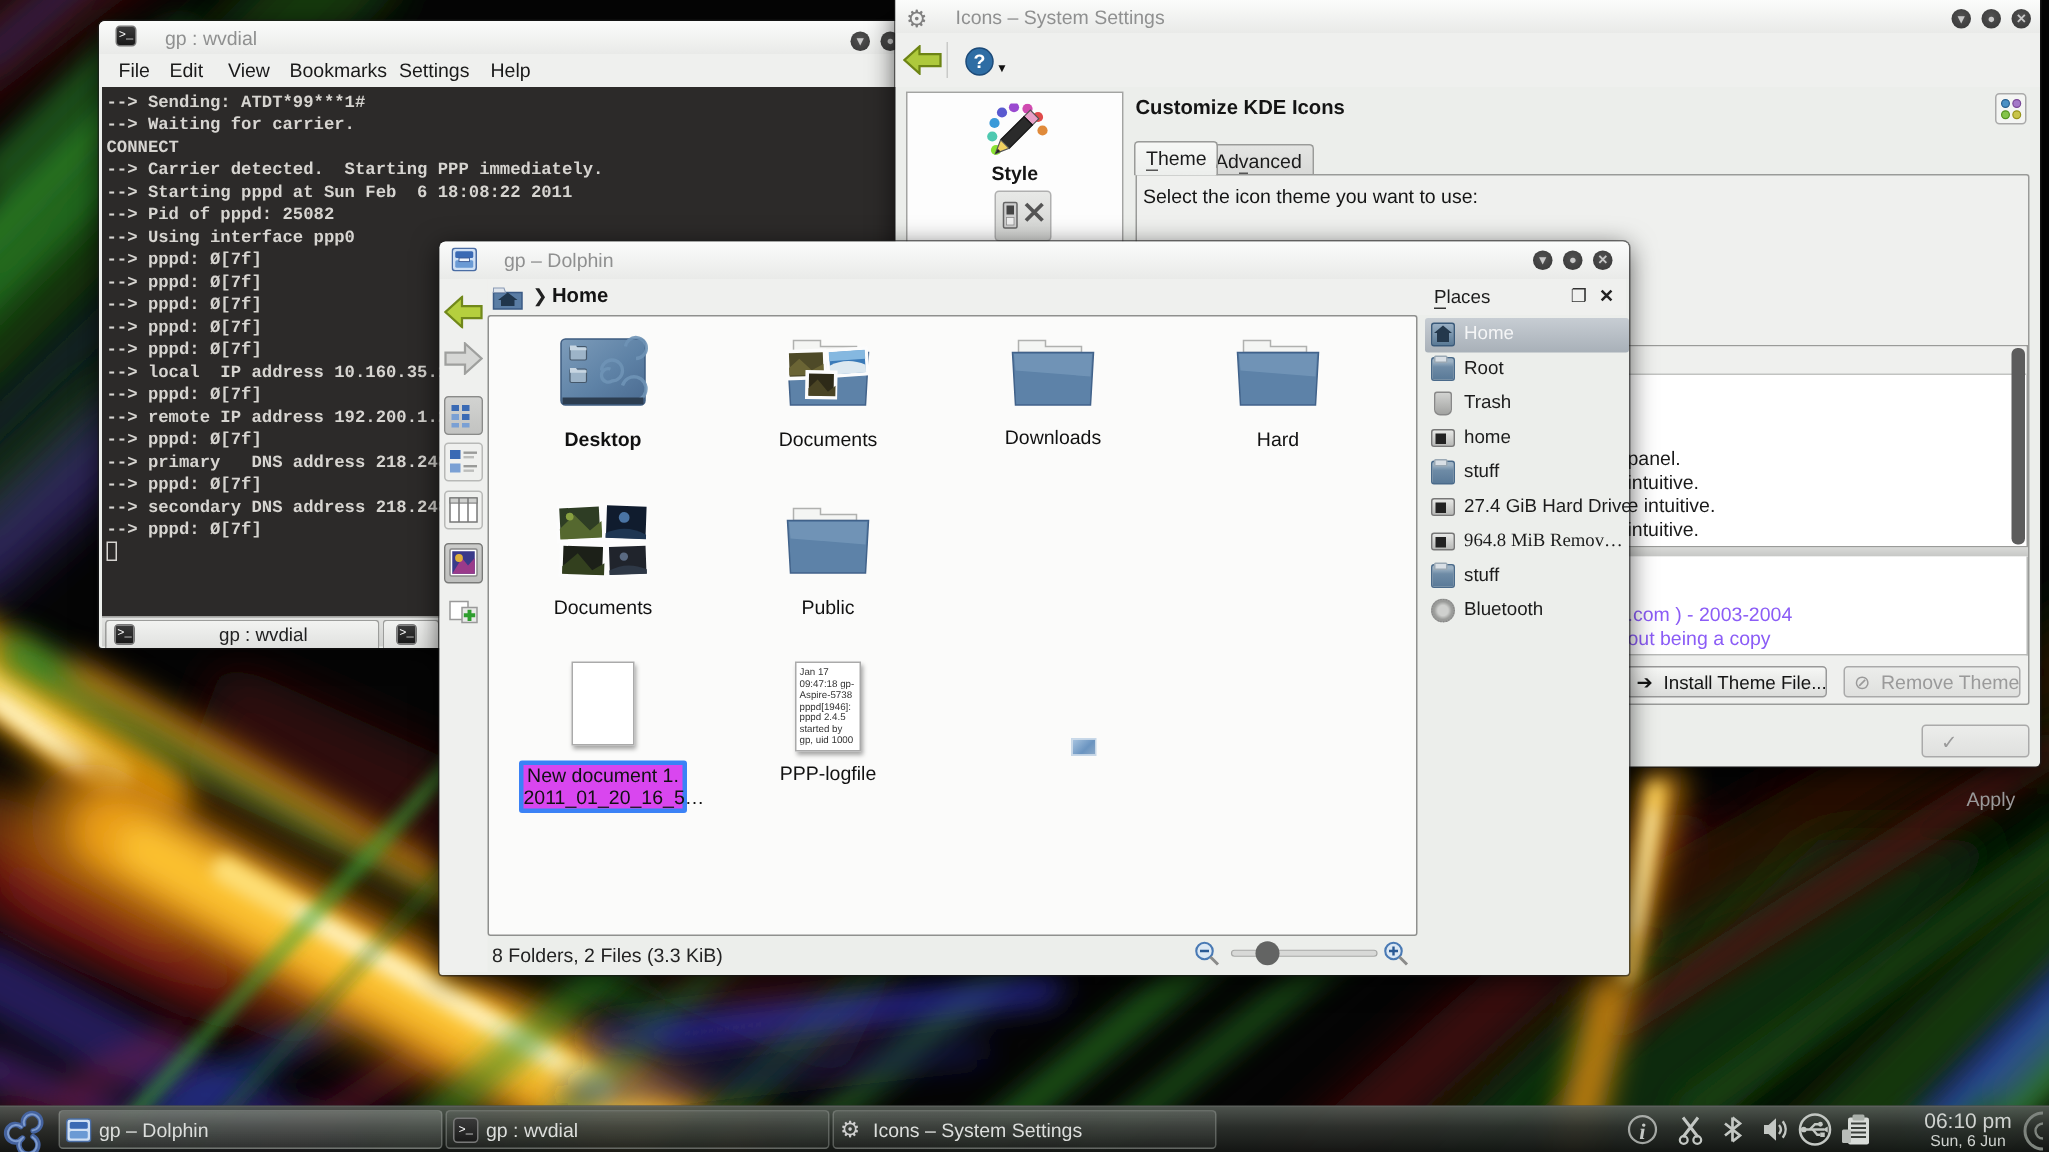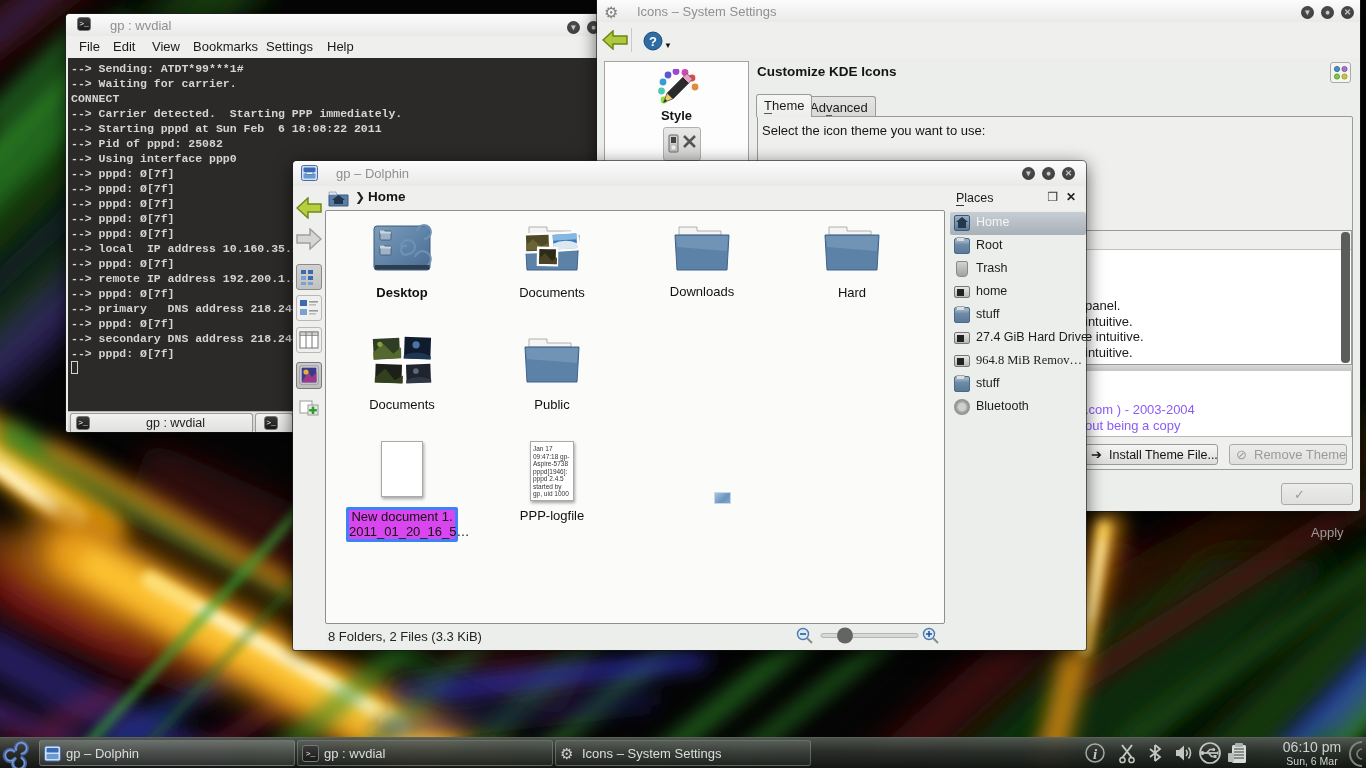--- a/index.html
+++ b/index.html
@@ -629,19 +629,19 @@
         <rect x="151" y="5" width="8" height="4" rx="1" fill="#aab0aa"></rect>
         <rect x="144" y="15" width="6" height="9" rx="1" fill="#b8bcb8"></rect>
       </g>
       <g stroke="#3a3f3a" stroke-width="1.2">
         <path d="M150,11 L160,11 M150,14 L160,14 M150,17 L160,17 M150,20 L160,20"></path>
       </g>
     </g>
   </svg>
   <div class="tray" style="left:1281px;top:2px;width:62px;text-align:center;">
     <div style="font-size:14px;line-height:15px;">06:10 pm</div>
-    <div style="font-size:10.5px;">Sun, 6 Mar</div>
+    <div style="font-size:10.5px;">Sun, 6 Jun</div>
   </div>
   <svg width="22" height="30" style="position:absolute;left:1346px;top:1px;" viewBox="0 0 22 30">
     <path d="M16,3 a12,12 0 0 0 0,24" fill="none" stroke="#7e847e" stroke-width="2"></path>
     <path d="M16,10 a5,5 0 0 0 0,10" fill="none" stroke="#7e847e" stroke-width="1.6"></path>
   </svg>
 </div>
 
 </body></html>

